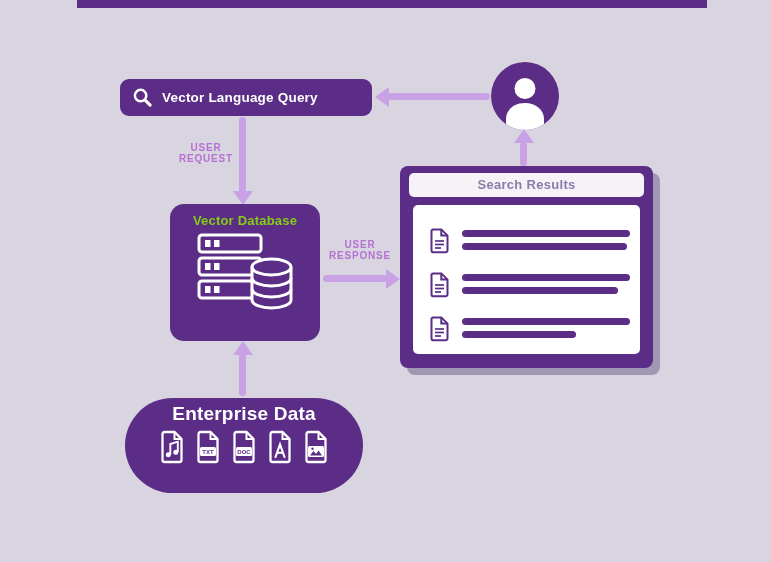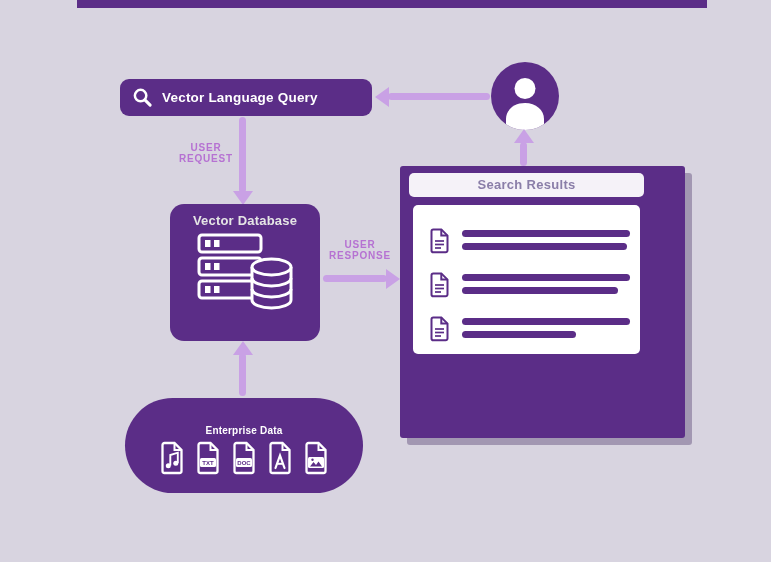--- a/index.html
+++ b/index.html
@@ -39,50 +39,49 @@
     position:absolute;color:#b672d2;font-weight:bold;font-size:10px;
     letter-spacing:.8px;text-align:center;line-height:10.5px;text-transform:uppercase;
   }
   .edge-label span{display:block;}
 
   
   .db-node{
     position:absolute;left:170px;top:204px;width:150px;height:137px;
     background:#5b2d87;border-radius:14px;text-align:center;box-sizing:border-box;
   }
-  .db-node .node-title{display:block;color:#e5e5e5;font-weight:bold;font-size:13px;margin-top:9px;letter-spacing:.2px;}
+  .db-node .node-title{display:block;color:#84cc16;font-weight:bold;font-size:13px;margin-top:9px;letter-spacing:.2px;}
   .db-node svg{display:block;margin:3px auto 0;}
 
   
   .panel{
-    position:absolute;left:400px;top:166px;width:253px;height:272px;
-    background:#5b2d87;border-radius:3px;
+    position:absolute;left:400px;top:166px;width:253px;height:202px;
+    background:#5b2d87;border-radius:8px;
     box-shadow:7px 7px 0 rgba(73,53,102,.38);
-    padding-left:32px;
   }
   .panel-header{
     position:absolute;left:9px;top:7px;width:235px;height:24px;border-radius:5px;
     background:#f5f2f8;color:#8a7ea8;font-weight:bold;font-size:13px;
     line-height:24px;text-align:center;letter-spacing:.3px;
   }
   .panel-body{
     position:absolute;left:13px;top:39px;width:227px;height:149px;background:#fff;border-radius:5px;
     box-sizing:border-box;padding:23px 10px 0 16px;
   }
   .result-row{display:flex;margin-bottom:18px;}
   .result-row svg{flex:0 0 auto;}
   .result-bars{flex:1;margin-left:12px;padding-top:2px;display:flex;flex-direction:column;gap:6px;}
   .bar{height:7px;border-radius:3.5px;background:#5b2d87;}
 
   
   .enterprise{
     position:absolute;left:125px;top:398px;width:238px;height:95px;
     background:#5b2d87;border-radius:48px;text-align:center;box-sizing:border-box;
   }
-  .enterprise .node-title{display:block;color:#fff;font-weight:bold;font-size:10px;margin-top:27px;letter-spacing:.2px;}
+  .enterprise .node-title{display:block;color:#fff;font-weight:bold;font-size:19px;margin-top:5px;letter-spacing:.2px;}
   .file-row{display:flex;justify-content:center;gap:8px;margin-top:5px;}
 </style>
 </head>
 <body>
 
 <div class="stage">
 
   <div class="top-strip"></div>
 
   <div class="query-pill">

